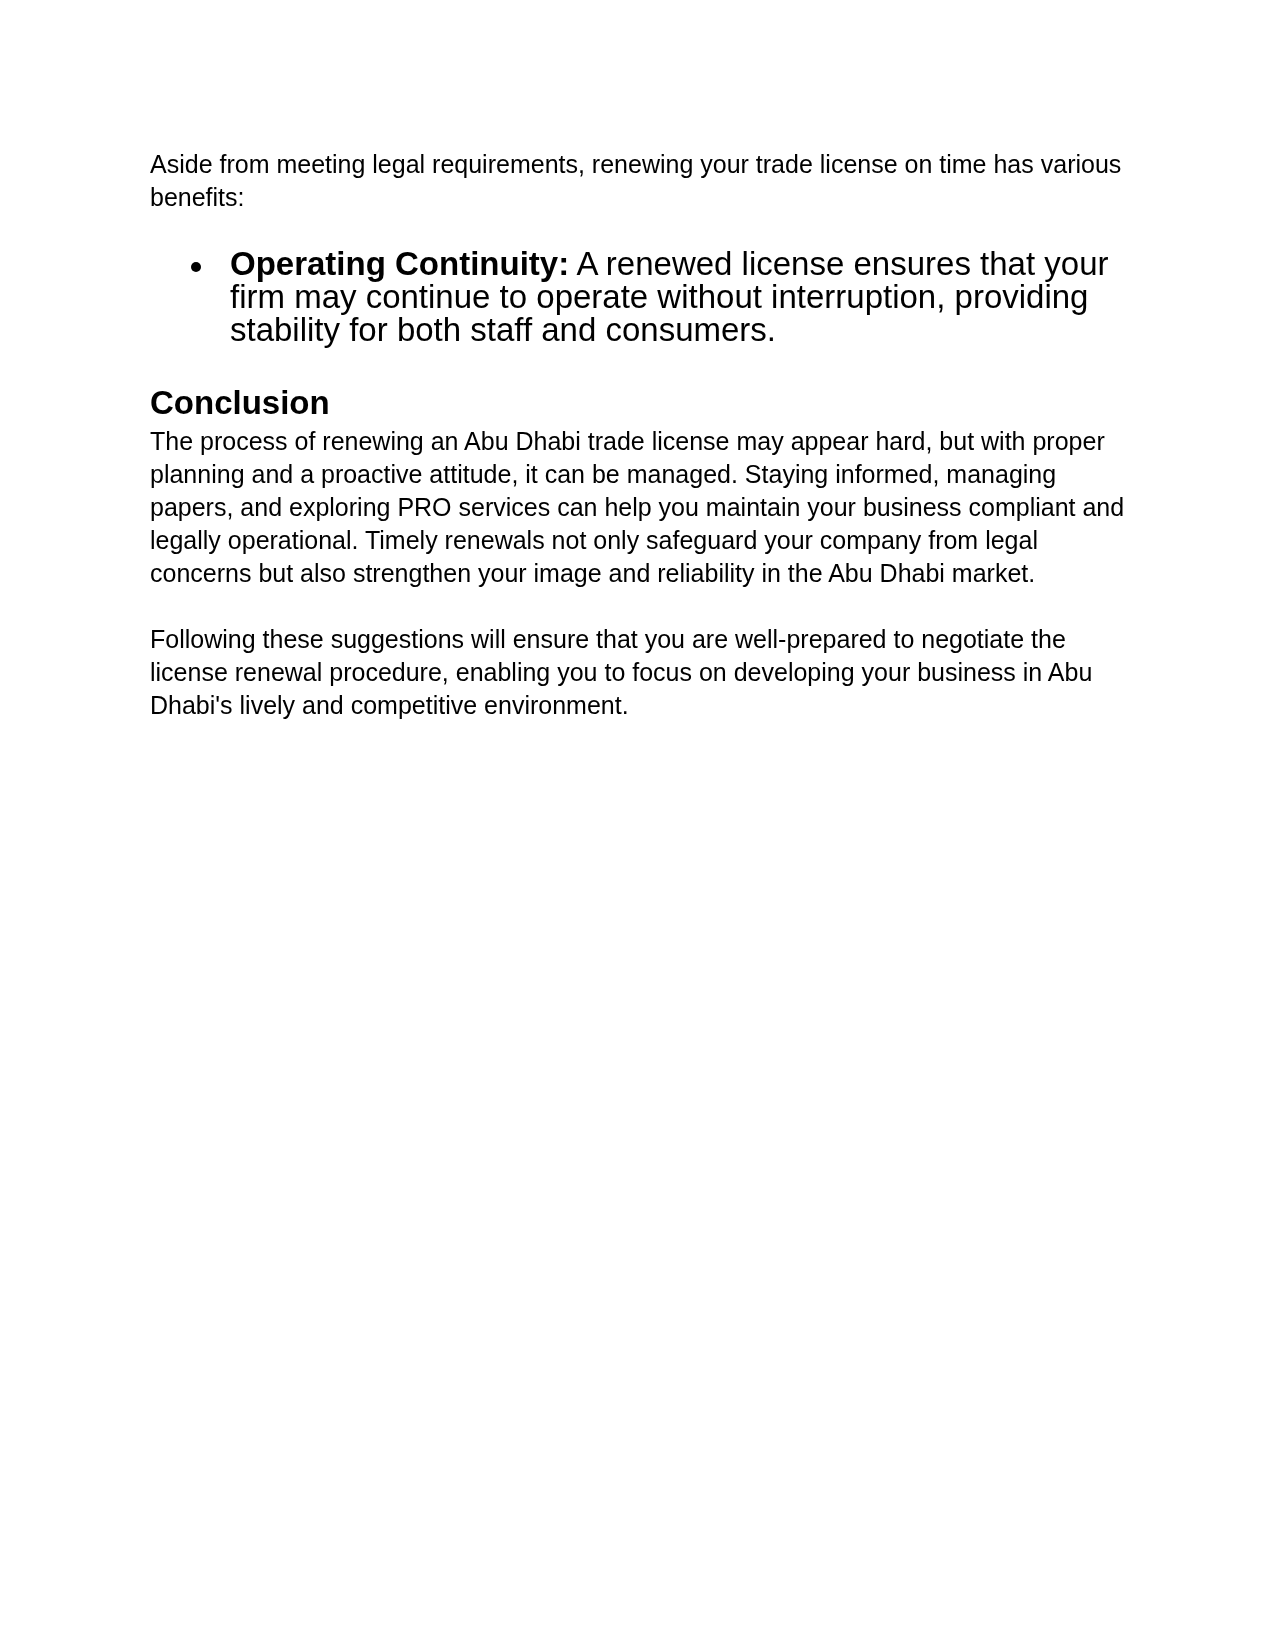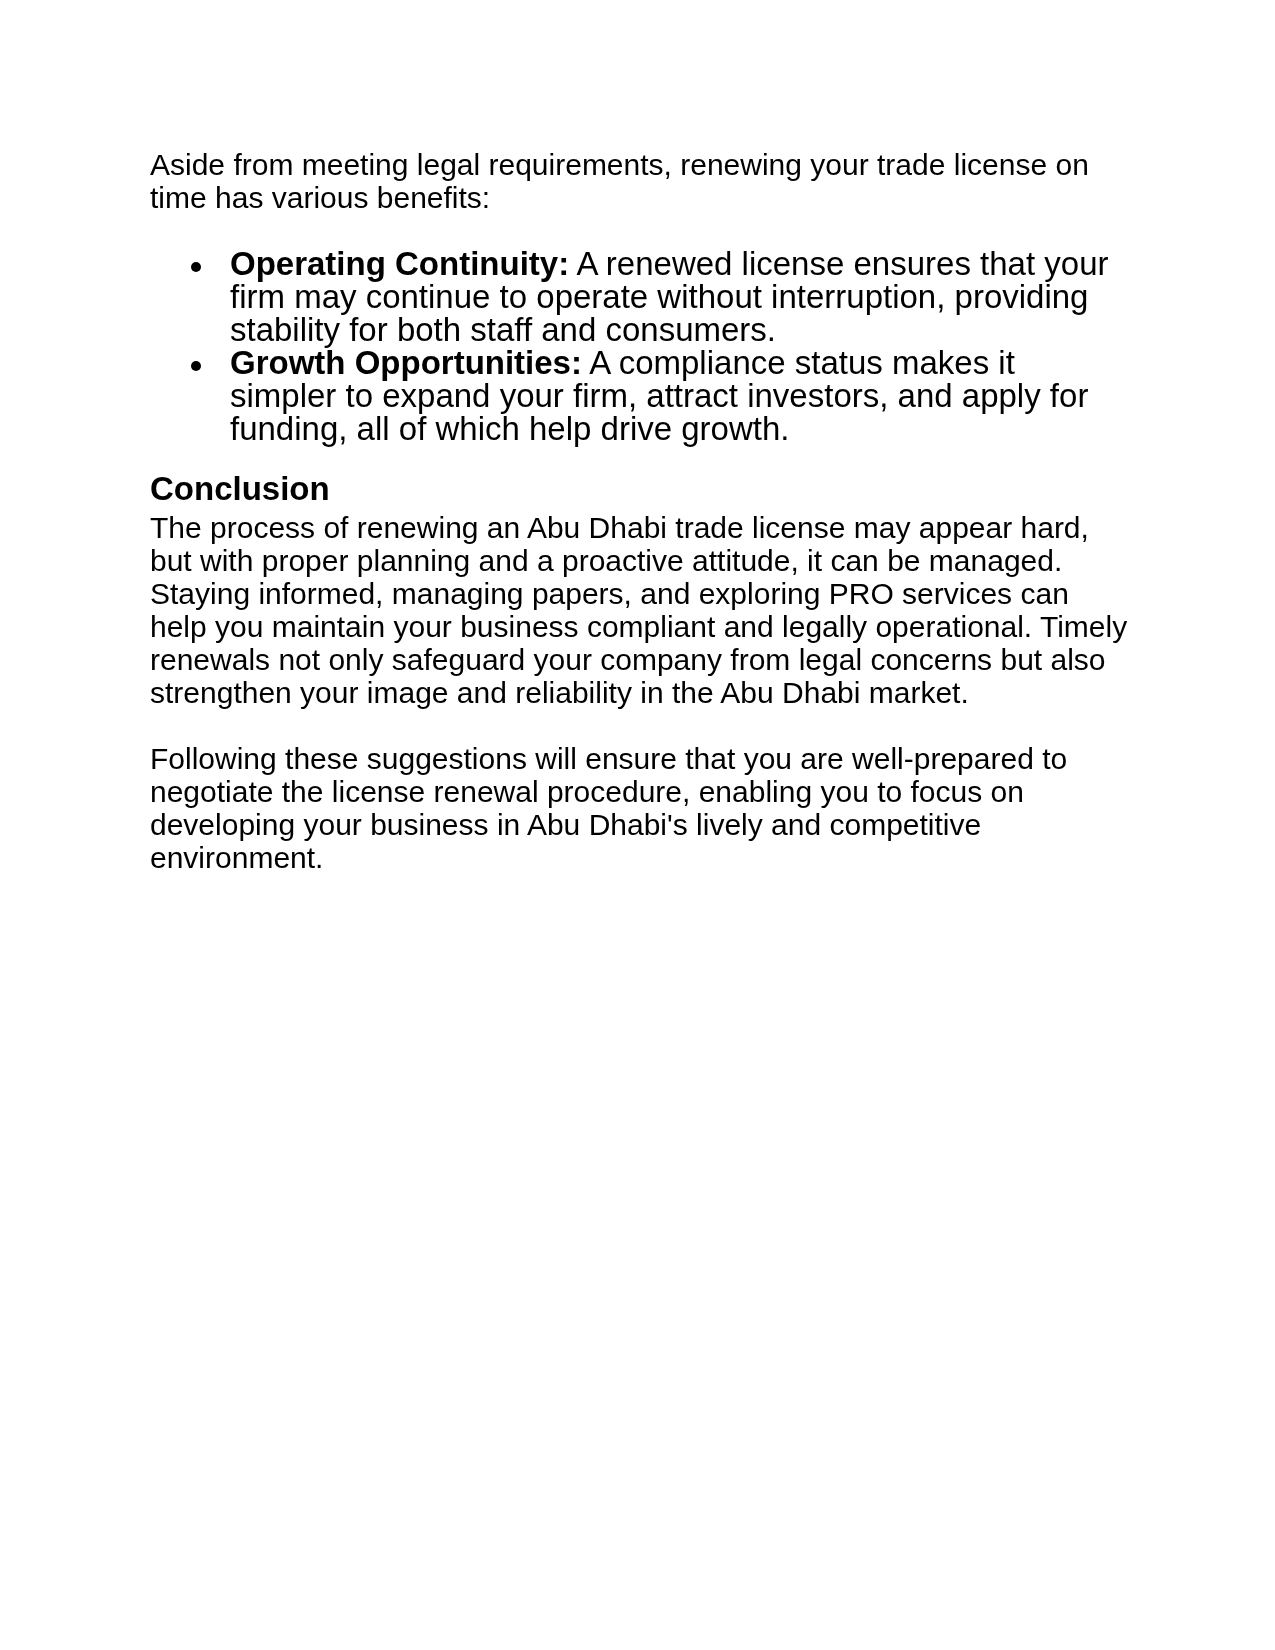--- a/index.html
+++ b/index.html
@@ -14,21 +14,21 @@
     color: #000000;
     -webkit-font-smoothing: antialiased;
   }
   .page {
     width: 1275px;
     height: 1650px;
     background: #ffffff;
     padding: 148px 147px 0 150px;
   }
   .body-text {
-    font-size: 30px;
+    font-size: 25px;
     line-height: 33px;
     font-weight: 400;
     color: #000000;
   }
   .para-gap { height: 33px; }
   ul.benefits {
     list-style: none;
     padding-left: 80px;
     margin: 0;
   }
@@ -44,43 +44,39 @@
     width: 10px;
     height: 10px;
     border-radius: 50%;
     background: #000000;
   }
   .bold-lead { font-weight: 700; }
   h2.conclusion {
     font-size: 33px;
     line-height: 40px;
     font-weight: 700;
-    margin-top: 24px;
+    margin-top: 37px;
     margin-bottom: 2px;
     color: #000000;
   }
 </style>
 </head>
 <body>
 
 <div class="page">
 
   <p class="body-text">Aside from meeting legal requirements, renewing your trade license on time has various benefits:</p>
 
   <div class="para-gap"></div>
 
   <ul class="benefits">
     <li>
       <span class="bullet-dot"></span>
       <span class="bold-lead">Operating Continuity:</span><span> A renewed license ensures that your firm may continue to operate without interruption, providing stability for both staff and consumers.</span>
     </li>
-    <li>
-      <span class="bullet-dot"></span>
-      <span class="bold-lead">Growth Opportunities:</span><span> A compliance status makes it simpler to expand your firm, attract investors, and apply for funding, all of which help drive growth.</span>
-    </li>
   </ul>
 
   <h2 class="conclusion">Conclusion</h2>
 
   <p class="body-text">The process of renewing an Abu Dhabi trade license may appear hard, but with proper planning and a proactive attitude, it can be managed. Staying informed, managing papers, and exploring PRO services can help you maintain your business compliant and legally operational. Timely renewals not only safeguard your company from legal concerns but also strengthen your image and reliability in the Abu Dhabi market.</p>
 
   <div class="para-gap"></div>
 
   <p class="body-text">Following these suggestions will ensure that you are well-prepared to negotiate the license renewal procedure, enabling you to focus on developing your business in Abu Dhabi's lively and competitive environment.</p>
 

